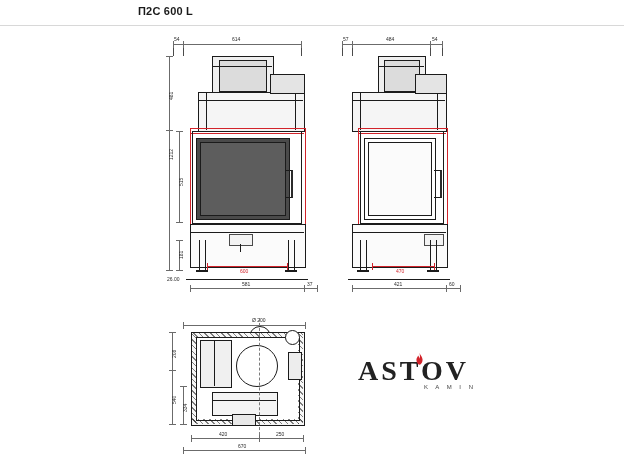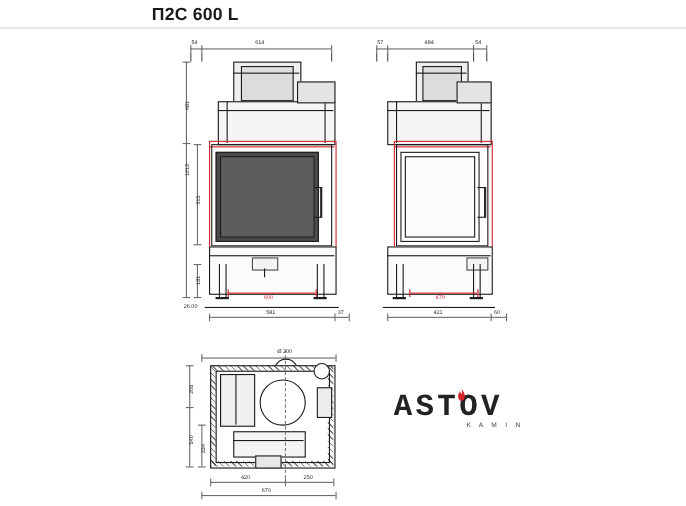--- a/index.html
+++ b/index.html
@@ -1,42 +1,42 @@
 <!DOCTYPE html>
 <html><head>
 <meta charset="utf-8">
 <style>
   html,body{margin:0;padding:0;background:#ffffff;}
   body{width:624px;height:460px;font-family:"Liberation Sans",sans-serif;}
   #page{position:relative;width:624px;height:460px;background:#ffffff;overflow:hidden;}
 
   
   #header{position:absolute;left:0;top:0;width:624px;height:26px;background:#ffffff;}
-  #header-title{position:absolute;left:138px;top:5px;font-size:16px;font-weight:bold;color:#1a1a1a;letter-spacing:0.2px;}
+  #header-title{position:absolute;left:138px;top:5px;font-size:11px;font-weight:bold;color:#1a1a1a;letter-spacing:0.2px;}
   #header-url{position:absolute;right:14px;top:7px;font-size:8px;color:#555;letter-spacing:2.4px;}
   #header-rule{position:absolute;left:0;top:25px;width:624px;height:1px;background:#d8d8d8;}
 
   
   .ln{position:absolute;background:#1b1b1b;}
   .h{height:1px;}
   .v{width:1px;}
   .thin{background:#4a4a4a;}
   .dim{background:#6b6b6b;}
   .red{background:#d2232a;}
   .redbox{position:absolute;border:1px solid #d2232a;}
   .box{position:absolute;border:1px solid #1b1b1b;}
   .vdash{position:absolute;border-left:1px dashed #7a7a7a;width:0;}
   .txt{position:absolute;font-size:5px;color:#2b2b2b;font-family:"Liberation Sans",sans-serif;white-space:nowrap;}
   .txtv{position:absolute;font-size:5px;color:#2b2b2b;font-family:"Liberation Sans",sans-serif;white-space:nowrap;transform:rotate(-90deg);transform-origin:left top;}
   .hatch{position:absolute;background:repeating-linear-gradient(45deg,#1b1b1b 0 1px,transparent 1px 4px);}
   .lgrey{position:absolute;background:#f3f3f3;border:1px solid #4a4a4a;}
 
   
   #logo{position:absolute;left:358px;top:355px;width:120px;height:40px;}
-  #logo-word{position:absolute;left:0;top:0;font-size:28px;font-weight:bold;letter-spacing:3px;color:#222;font-family:Liberation Mono, monospace;}
+  #logo-word{position:absolute;left:0;top:0;font-size:28px;font-weight:bold;letter-spacing:3px;color:#222;font-family:Liberation Serif, serif;}
   #logo-sub{position:absolute;right:2px;top:29px;font-size:6px;letter-spacing:3px;color:#444;}
   #logo-flame{position:absolute;left:57px;top:-2px;width:9px;height:12px;}
 </style>
 </head>
 <body>
 
 <div id="page">
 
   <div id="header">
     <div id="header-title">П2С 600 L</div>

